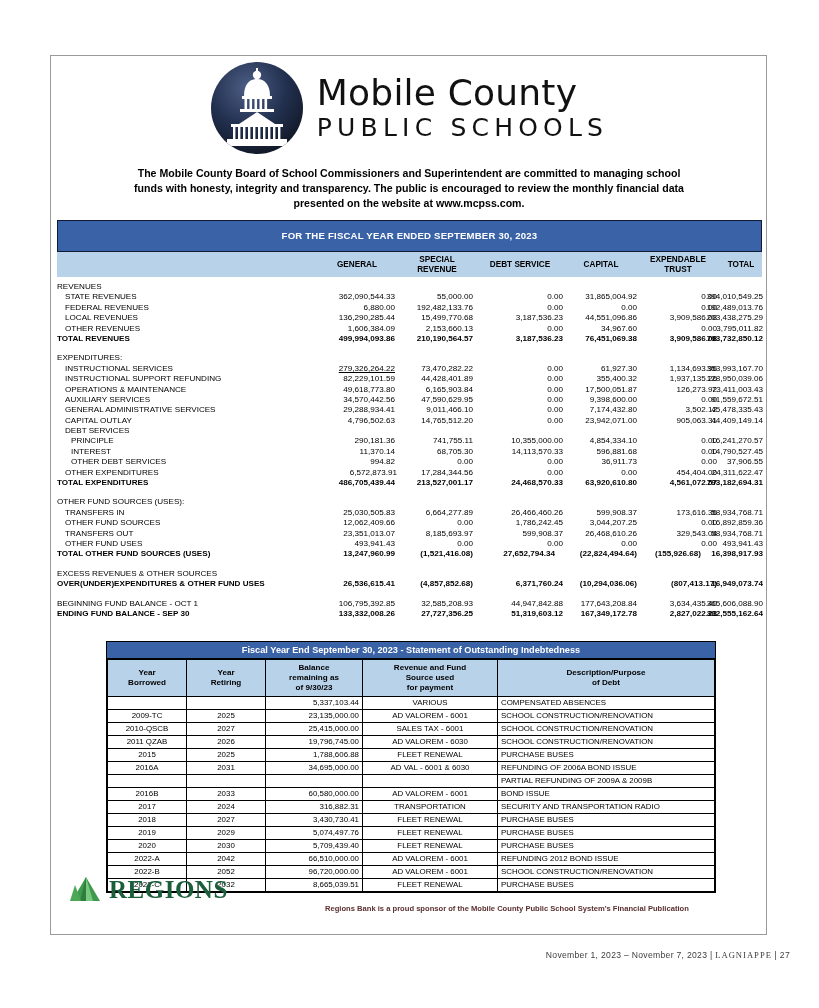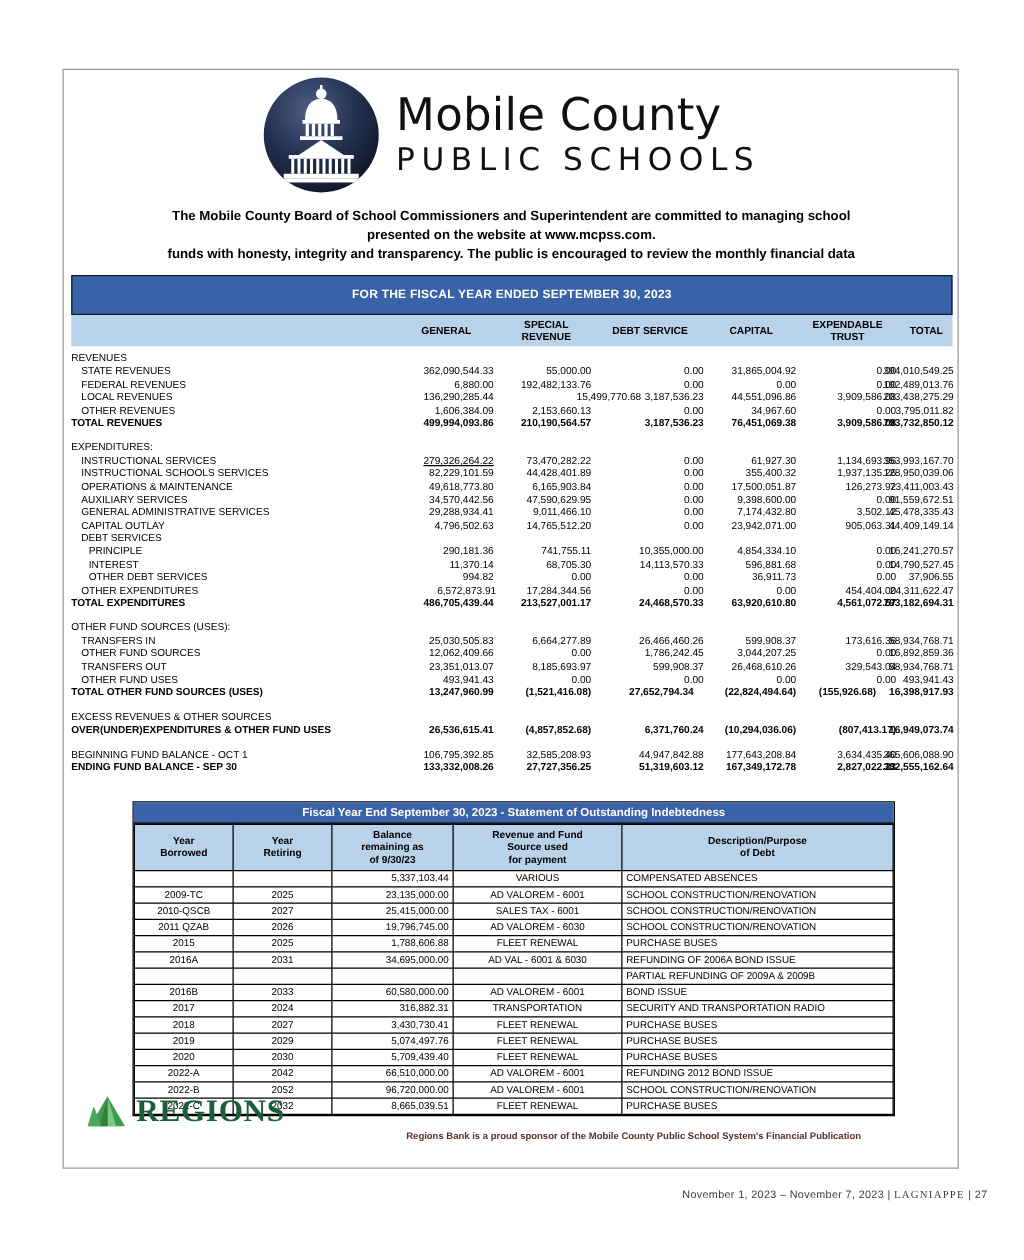--- a/index.html
+++ b/index.html
@@ -273,22 +273,22 @@
       </svg>
     </div>
     <div id="masthead-text">
       <div id="title-main">Mobile County</div>
       <div id="title-sub">PUBLIC SCHOOLS</div>
     </div>
   </div>
 
   <div id="mission">
     <div>The Mobile County Board of School Commissioners and Superintendent are committed to managing school</div>
+    <div>funds with honesty, integrity and transparency.  The public is encouraged to review the monthly financial data</div>
     <div>presented on the website at www.mcpss.com.</div>
-    <div>funds with honesty, integrity and transparency.  The public is encouraged to review the monthly financial data</div>
   </div>
 
   <div id="statement-banner">
     <div>FOR THE FISCAL YEAR ENDED SEPTEMBER 30, 2023</div>
   </div>
 
   <div id="col-header">
     <div class="hcell" style="left:262px; width:76px;">GENERAL</div>
     <div class="hcell" style="left:344px; width:72px;">SPECIAL<br>REVENUE</div>
     <div class="hcell" style="left:420px; width:86px;">DEBT SERVICE</div>
@@ -315,21 +315,21 @@
         <div class="num" style="left: 242px; width: 96px;">6,880.00</div>
         <div class="num" style="left: 320px; width: 96px;">192,482,133.76</div>
         <div class="num" style="left: 410px; width: 96px;">0.00</div>
         <div class="num" style="left: 484px; width: 96px;">0.00</div>
         <div class="num" style="left: 564px; width: 96px;">0.00</div>
         <div class="num" style="left: 610px; width: 96px;">192,489,013.76</div>
       </div>
       <div class="frow">
         <div class="lbl indent1">LOCAL REVENUES</div>
         <div class="num" style="left: 242px; width: 96px;">136,290,285.44</div>
-        <div class="num" style="left: 320px; width: 96px; padding-left: 40px;">15,499,770.68</div>
+        <div class="num" style="left: 320px; width: 96px;">15,499,770.68</div>
         <div class="num" style="left: 410px; width: 96px;">3,187,536.23</div>
         <div class="num" style="left: 484px; width: 96px;">44,551,096.86</div>
         <div class="num" style="left: 564px; width: 96px;">3,909,586.08</div>
         <div class="num" style="left: 610px; width: 96px;">203,438,275.29</div>
       </div>
       <div class="frow">
         <div class="lbl indent1">OTHER REVENUES</div>
         <div class="num" style="left: 242px; width: 96px;">1,606,384.09</div>
         <div class="num" style="left: 320px; width: 96px;">2,153,660.13</div>
         <div class="num" style="left: 410px; width: 96px;">0.00</div>
@@ -353,21 +353,21 @@
       <div class="frow">
         <div class="lbl indent1">INSTRUCTIONAL SERVICES</div>
         <div class="num" style="left: 242px; width: 96px; text-decoration: underline;">279,326,264.22</div>
         <div class="num" style="left: 320px; width: 96px;">73,470,282.22</div>
         <div class="num" style="left: 410px; width: 96px;">0.00</div>
         <div class="num" style="left: 484px; width: 96px;">61,927.30</div>
         <div class="num" style="left: 564px; width: 96px;">1,134,693.96</div>
         <div class="num" style="left: 610px; width: 96px;">353,993,167.70</div>
       </div>
       <div class="frow">
-        <div class="lbl indent1">INSTRUCTIONAL SCHOOLS SERVICES</div>
+        <div class="lbl indent1">INSTRUCTIONAL SUPPORT REFUNDING</div>
         <div class="num" style="left: 242px; width: 96px;">82,229,101.59</div>
         <div class="num" style="left: 320px; width: 96px;">44,428,401.89</div>
         <div class="num" style="left: 410px; width: 96px;">0.00</div>
         <div class="num" style="left: 484px; width: 96px;">355,400.32</div>
         <div class="num" style="left: 564px; width: 96px;">1,937,135.26</div>
         <div class="num" style="left: 610px; width: 96px;">128,950,039.06</div>
       </div>
       <div class="frow">
         <div class="lbl indent1">OPERATIONS &amp; MAINTENANCE</div>
         <div class="num" style="left: 242px; width: 96px;">49,618,773.80</div>

